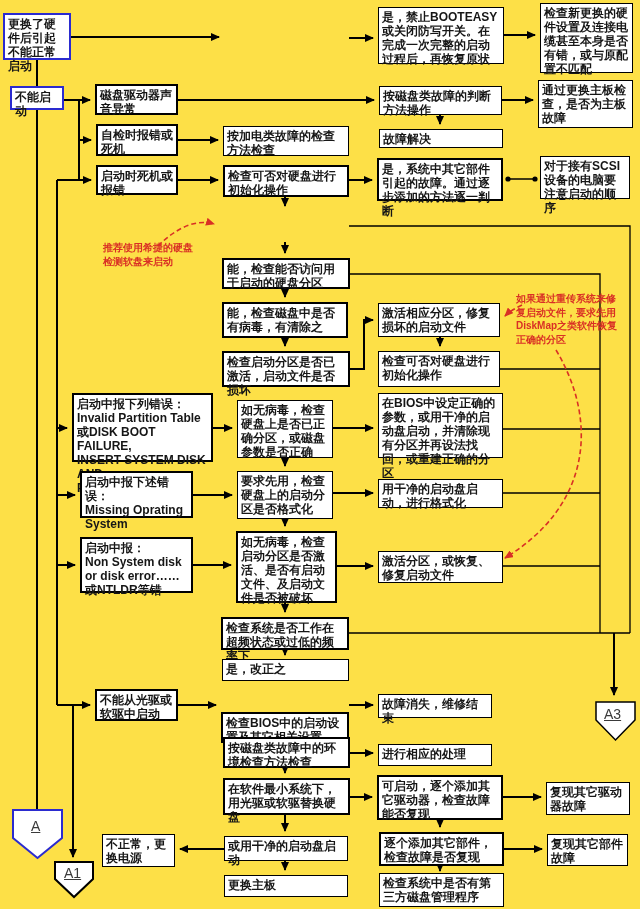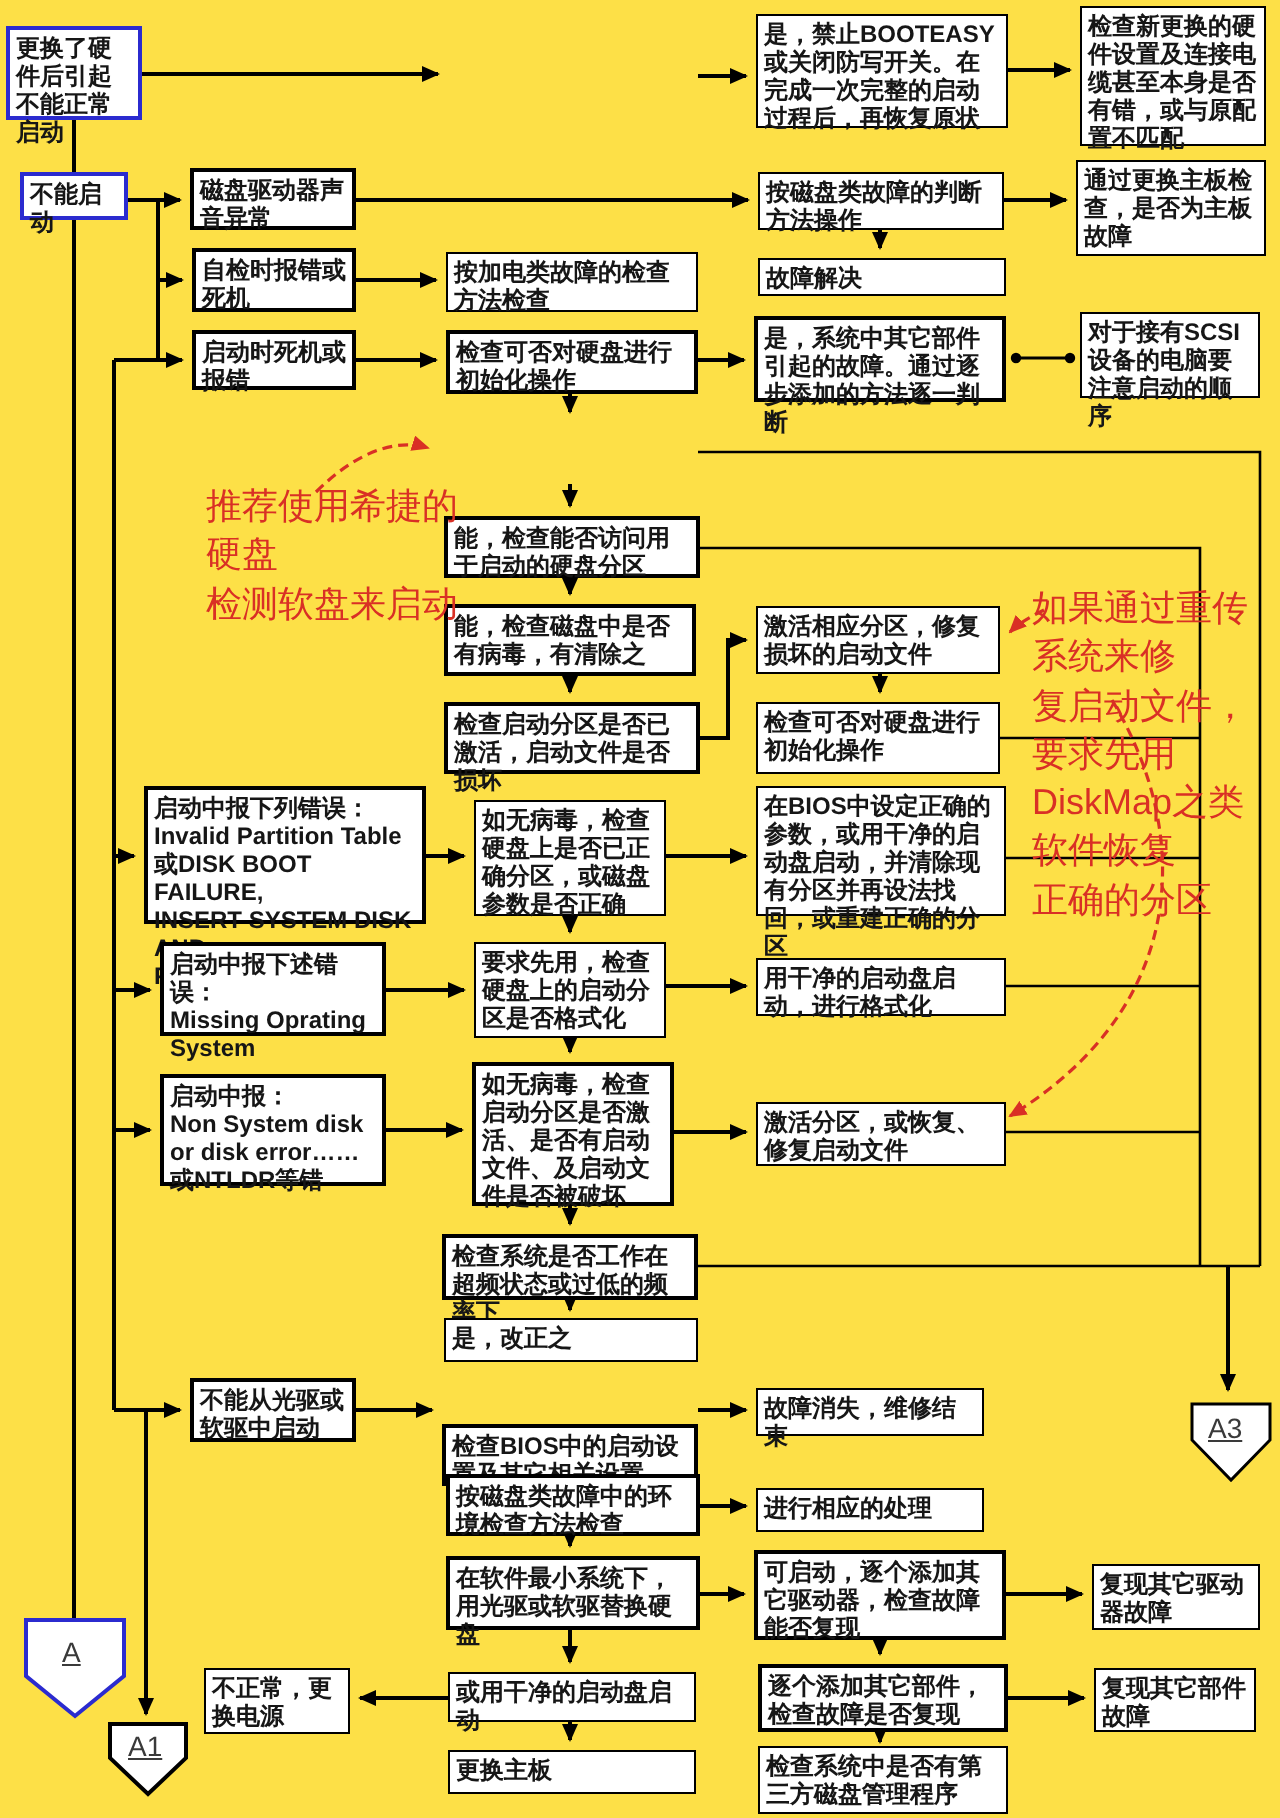--- a/index.html
+++ b/index.html
@@ -9,21 +9,21 @@
   .node {
     position:absolute; z-index:2; background:#fff; border:2px solid #000;
     color:#161616; font-size:12px; font-weight:bold; line-height:1.17;
     padding:2px 3px; white-space:pre-line; overflow:visible;
   }
   .node.p { border-width:1px; }
   .node.blue { border-color:var(--accent-blue,#2b2bcf); }
   .pent-label { position:absolute; z-index:3; font-size:14px; color:#3a3a3a;text-decoration:underline; }
   .rnote {
     position:absolute; z-index:3; color:var(--note-red,#d93025);
-    font-size:18px; font-weight:normal; line-height:1.35; white-space:pre-line;
+    font-size:10px; font-weight:bold; line-height:1.35; white-space:pre-line;
   }
 </style>
 </head>
 <body>
 
 <div class="stage">
 
   <svg class="wires" width="640" height="909" viewBox="0 0 640 909">
     <defs>
       <marker id="ah" markerWidth="9" markerHeight="8" refX="8" refY="4" orient="auto" markerUnits="userSpaceOnUse">

